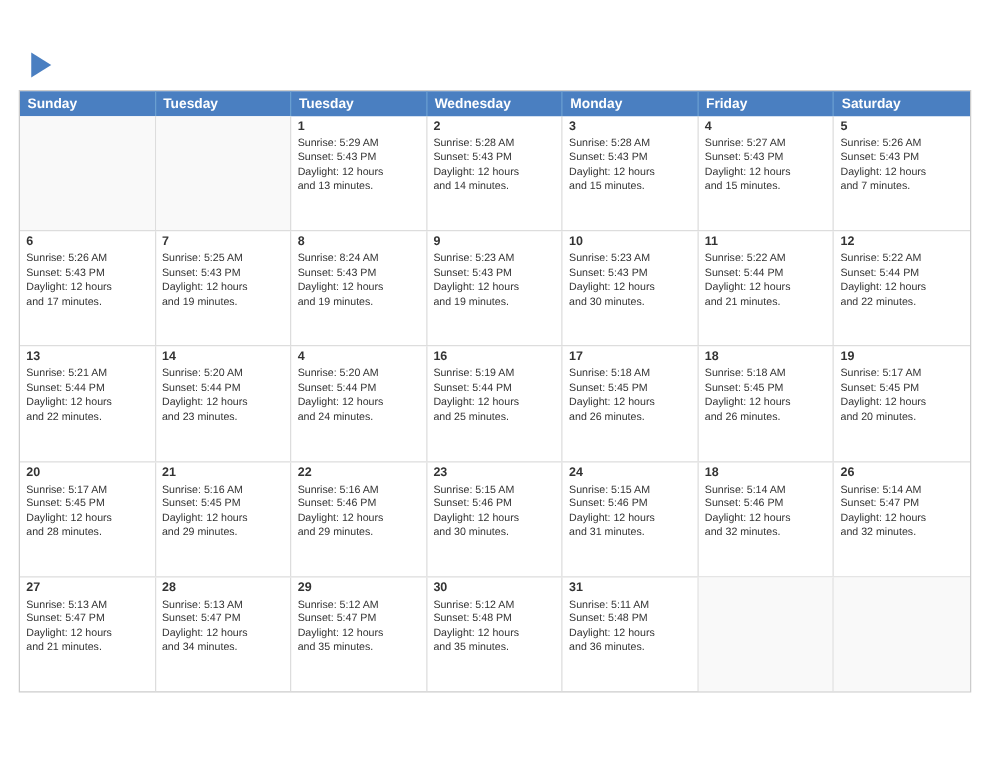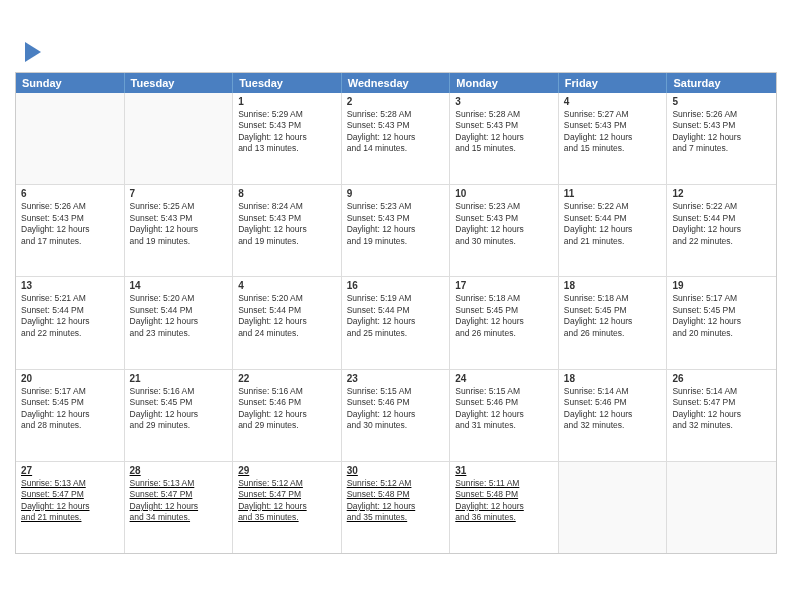--- a/index.html
+++ b/index.html
@@ -76,21 +76,21 @@
       flex: 1;
       display: flex;
       flex-direction: column;
     }
     .cal-week {
       display: grid;
       grid-template-columns: repeat(7, 1fr);
       flex: 1;
       border-bottom: 1px solid #ddd;
     }
-    .cal-week:last-child { border-bottom: none; text-decoration: underline; }
+    .cal-week:last-child { border-bottom: none; }
     .cal-cell {
       border-right: 1px solid #ddd;
       padding: 3px 5px;
       font-size: 8.5px;
       color: #333;
       vertical-align: top;
       min-height: 70px;
     }
     .cal-cell:last-child { border-right: none; }
     .cal-cell.empty { background: #f9f9f9; }

